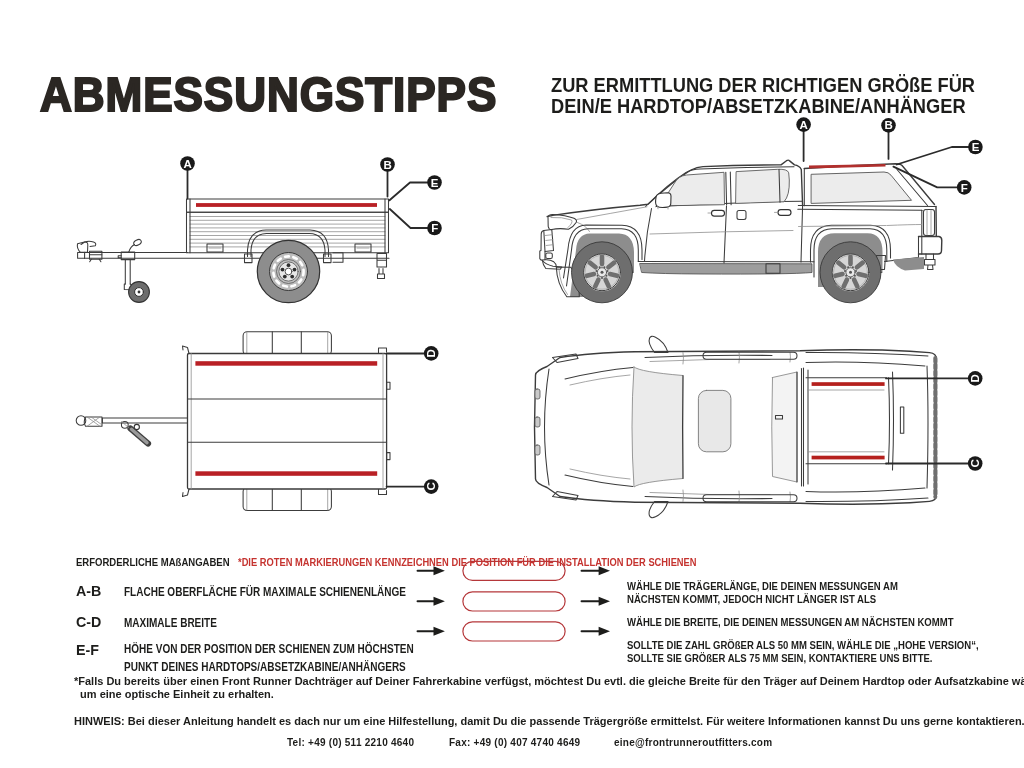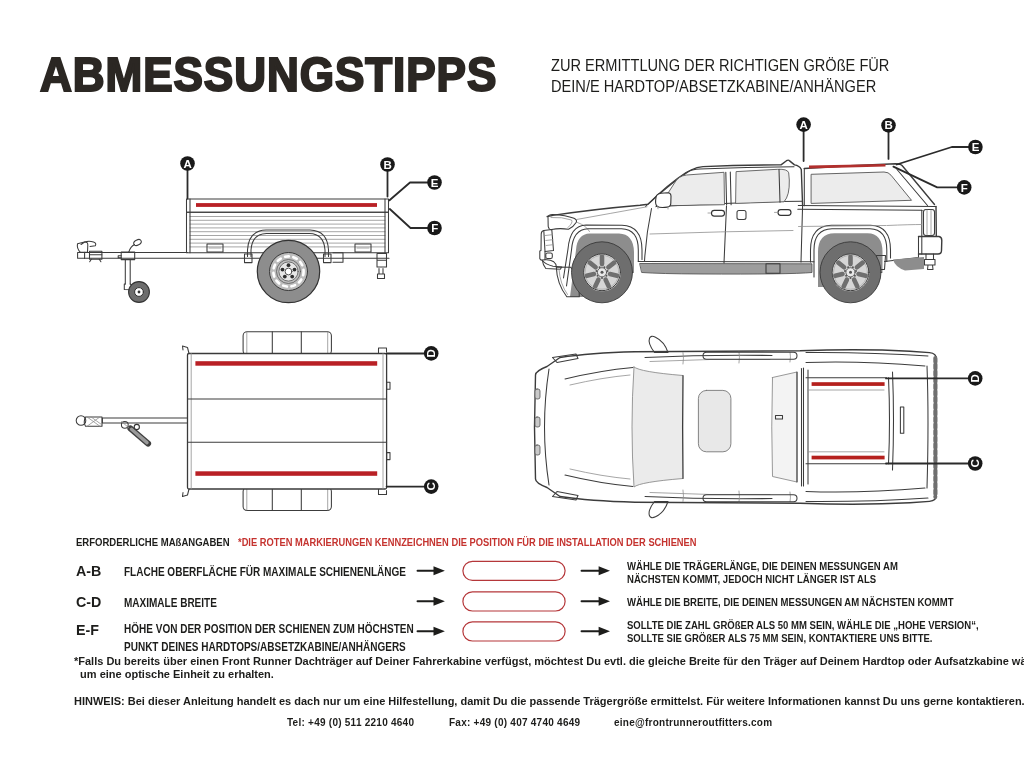--- a/index.html
+++ b/index.html
@@ -1,22 +1,22 @@
 <!DOCTYPE html>
 <html><head>
 <meta charset="utf-8">
 <style>
   html,body{margin:0;padding:0;}
   body{width:1024px;height:768px;background:#fff;font-family:"Liberation Sans",sans-serif;overflow:hidden;position:relative;}
-  .abs{position:absolute;white-space:nowrap;}
+  .abs{position:absolute;white-space:nowrap;margin-top:20px;}
   .cond{transform-origin:0 0;display:inline-block;}
   .blk{color:#1d1d1b;font-weight:bold;}
   .red{color:#c5332f;font-weight:bold;text-decoration:underline;}
   #title{left:40px;top:47px;font-size:47.5px;color:#2b2723;font-weight:bold;letter-spacing:1px;-webkit-text-stroke:2.1px #2b2723;}
-  #sub{left:551px;top:54.5px;font-size:16px;line-height:21.4px;color:#1d1d1b;font-weight:normal;}
+  #sub{left:551px;top:54.5px;font-size:20px;line-height:21.4px;color:#1d1d1b;font-weight:bold;}
   .t10{font-size:10.6px;}
   .t12{font-size:13px;}
   .t14{font-size:15px;}
   .t9{font-size:11px;}
 </style>
 </head>
 <body>
 <svg id="art" style="position:absolute;left:0;top:0" width="1024" height="768" viewBox="0 0 1024 768" fill="none" stroke-linecap="round" stroke-linejoin="round">
 <defs>
 <g id="lbl">

